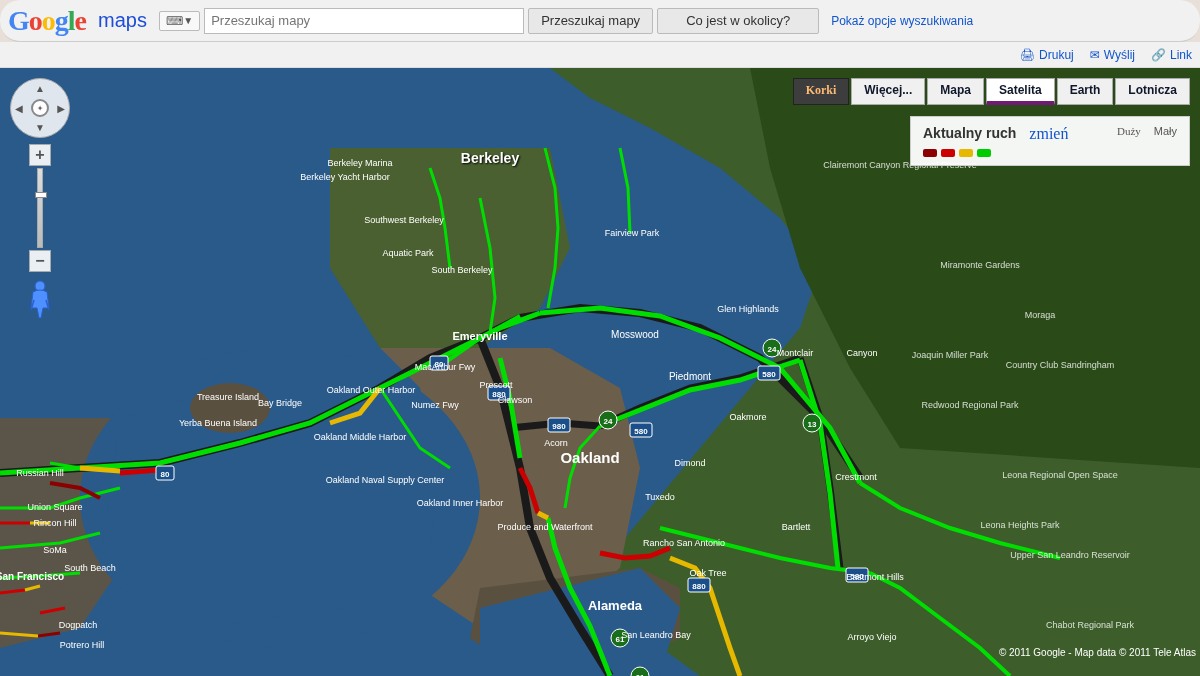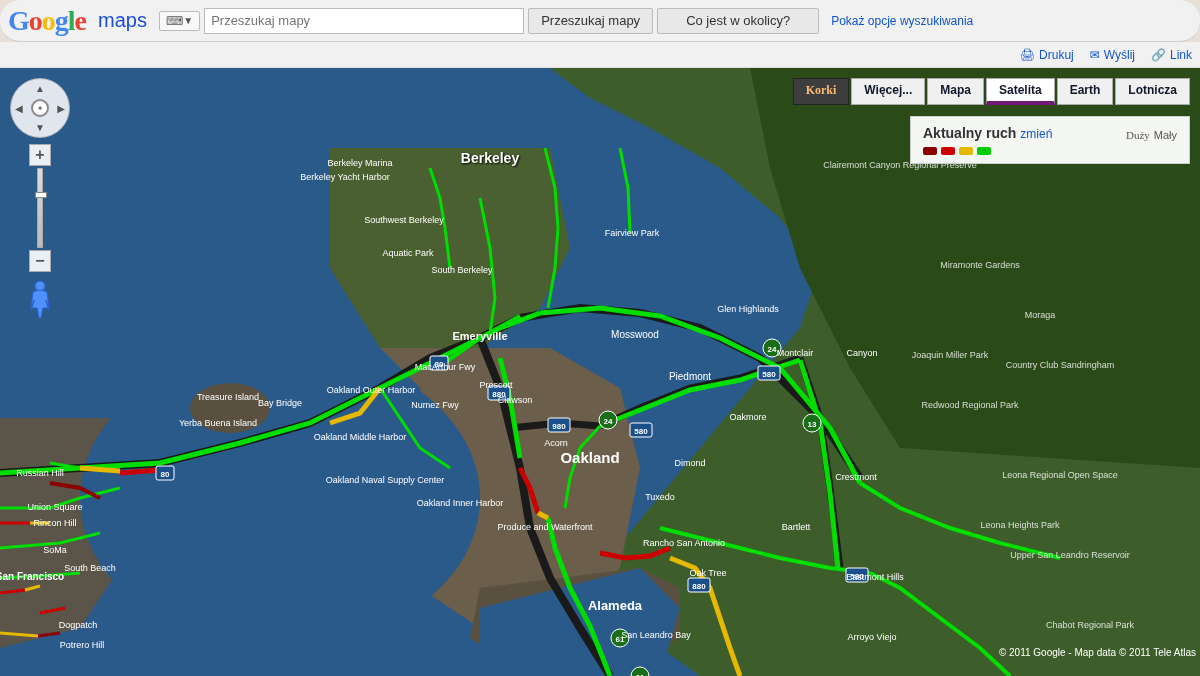--- a/index.html
+++ b/index.html
@@ -269,36 +269,37 @@
       right: 10px;
       z-index: 20;
       background: rgba(255,255,255,0.95);
       border: 1px solid #ccc;
       padding: 8px 12px;
       min-width: 280px;
     }
 
     .traffic-header {
       display: flex;
-      align-items: flex-end;
-      gap: 4px;
+      align-items: flex-start;
+      gap: 13px;
       margin-bottom: 6px;
     }
 
     .traffic-title {
       font-size: 14px;
       font-weight: bold;
       color: #333;
     }
 
     .traffic-change-link {
       color: #1155cc;
-      font-size: 12px;
+      font-size: 16px;
       cursor: pointer;
       text-decoration: none;
+      font-family: Liberation Serif, serif;
     }
 
     .traffic-legend {
       display: flex;
       align-items: center;
       gap: 4px;
       font-size: 11px;
     }
 
     .legend-label {

